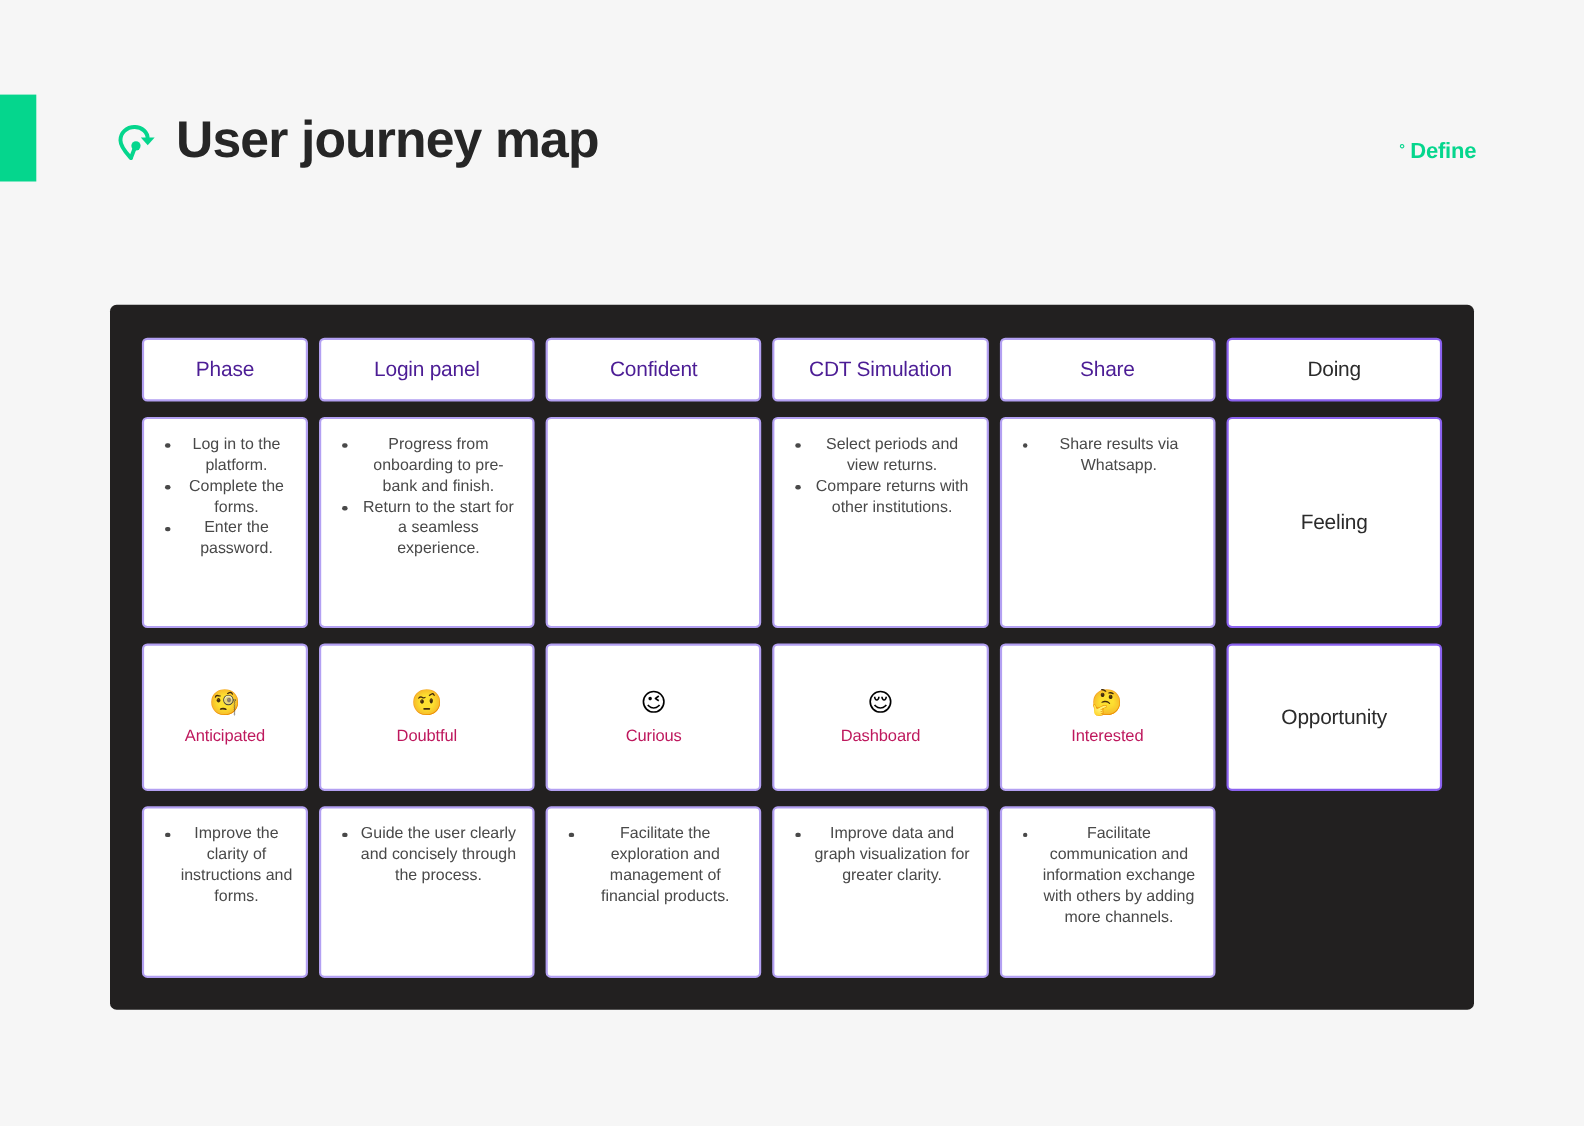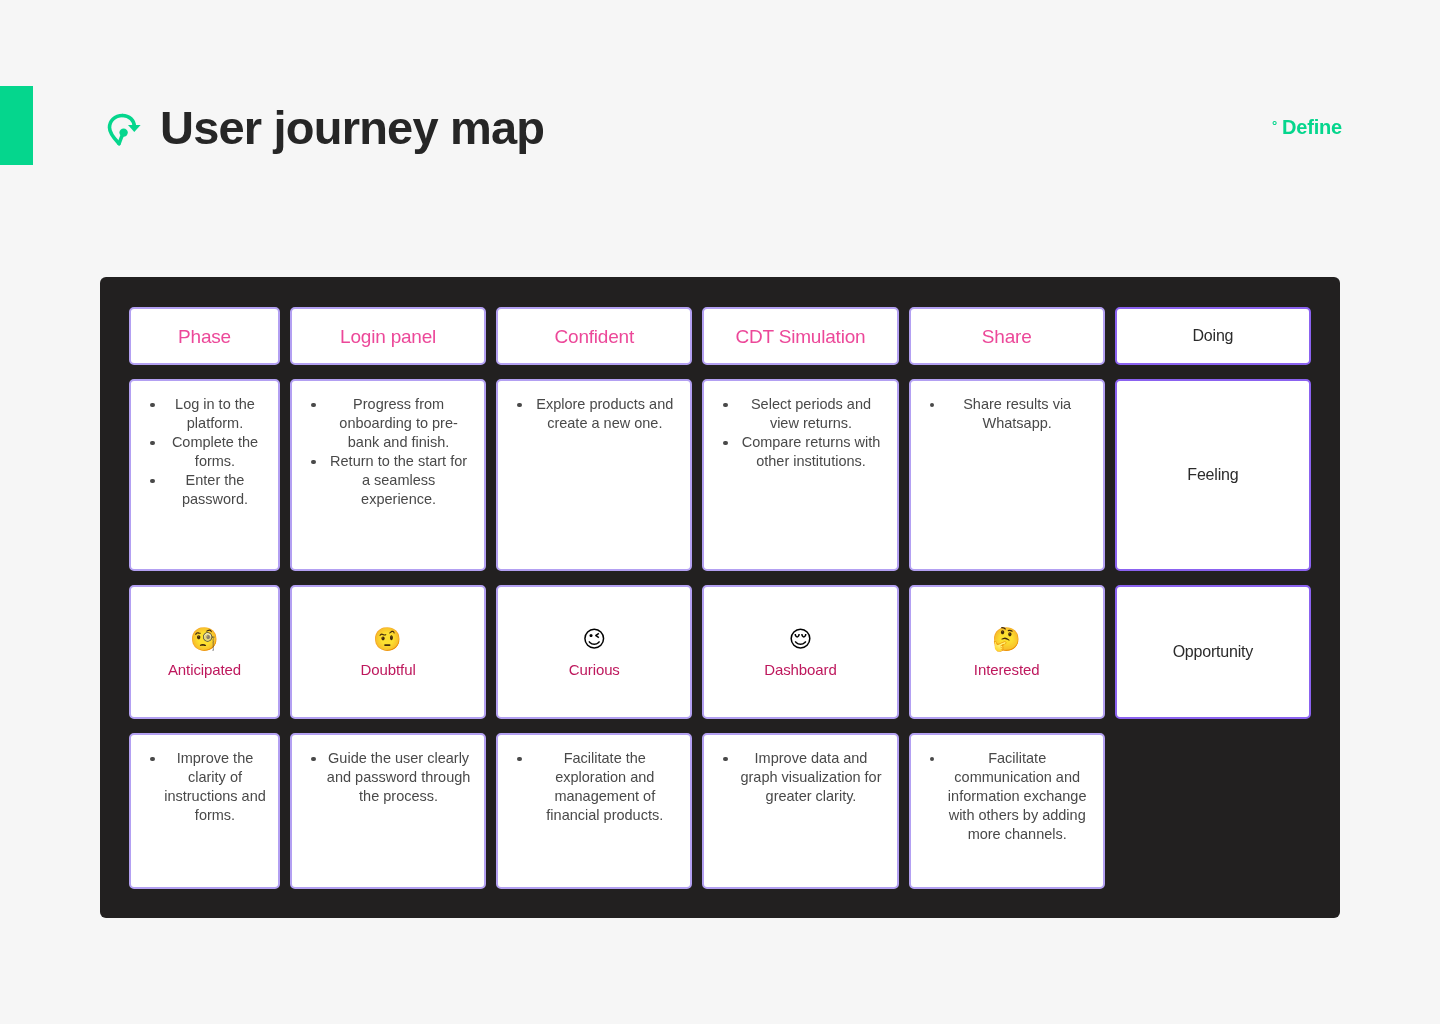--- a/index.html
+++ b/index.html
@@ -25,25 +25,25 @@
     top: 86px;
     width: 33px;
     height: 79px;
     background: #05d68d;
   }
 
   
   .header {
     position: absolute;
     left: 100px;
-    top: 92px;
+    top: 80px;
     width: 1242px;
     height: 70px;
     display: flex;
-    align-items: center;
+    align-items: flex-end;
   }
 
   .brand {
     display: flex;
     align-items: center;
     gap: 18px;
     flex: 1;
   }
 
   .logo-icon {
@@ -113,33 +113,33 @@
   }
 
   
   .cell.head {
     display: flex;
     align-items: center;
     justify-content: center;
   }
   .head-text {
     font-size: 19px;
-    color: #ec4899;
+    color: #4c1d95;
     letter-spacing: -0.2px;
     line-height: 1;
   }
 
   
   .cell.rowlabel {
     display: flex;
     align-items: center;
     justify-content: center;
   }
   .rowlabel-text {
-    font-size: 16px;
+    font-size: 19px;
     color: #2b2b2b;
     letter-spacing: -0.2px;
     line-height: 1;
   }
 
   
   .cell.bullets {
     padding: 14px 12px 12px 12px;
   }
   .cell.bullets ul {
@@ -237,21 +237,20 @@
         </ul>
       </div>
       <div class="cell bullets">
         <ul>
           <li>Progress from onboarding to pre-bank and finish.</li>
           <li>Return to the start for a seamless experience.</li>
         </ul>
       </div>
       <div class="cell bullets">
         <ul>
-          <li>Explore products and create a new one.</li>
         </ul>
       </div>
       <div class="cell bullets">
         <ul>
           <li>Select periods and view returns.</li>
           <li>Compare returns with other institutions.</li>
         </ul>
       </div>
       <div class="cell bullets">
         <ul>
@@ -284,21 +283,21 @@
       <div class="cell rowlabel">
         <span class="rowlabel-text">Opportunity</span>
       </div>
       <div class="cell bullets">
         <ul>
           <li>Improve the clarity of instructions and forms.</li>
         </ul>
       </div>
       <div class="cell bullets">
         <ul>
-          <li>Guide the user clearly and password through the process.</li>
+          <li>Guide the user clearly and concisely through the process.</li>
         </ul>
       </div>
       <div class="cell bullets">
         <ul>
           <li>Facilitate the exploration and management of financial products.</li>
         </ul>
       </div>
       <div class="cell bullets">
         <ul>
           <li>Improve data and graph visualization for greater clarity.</li>

